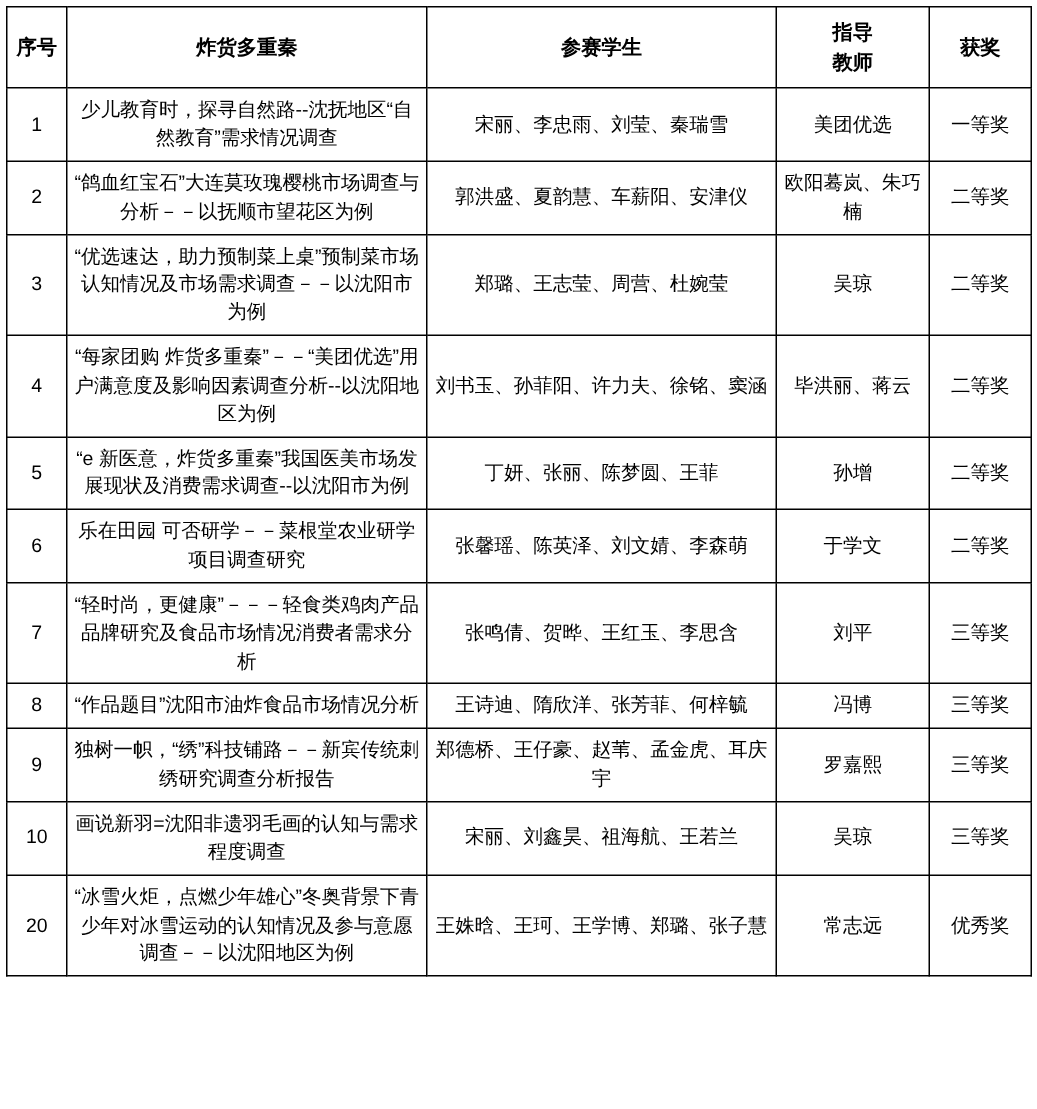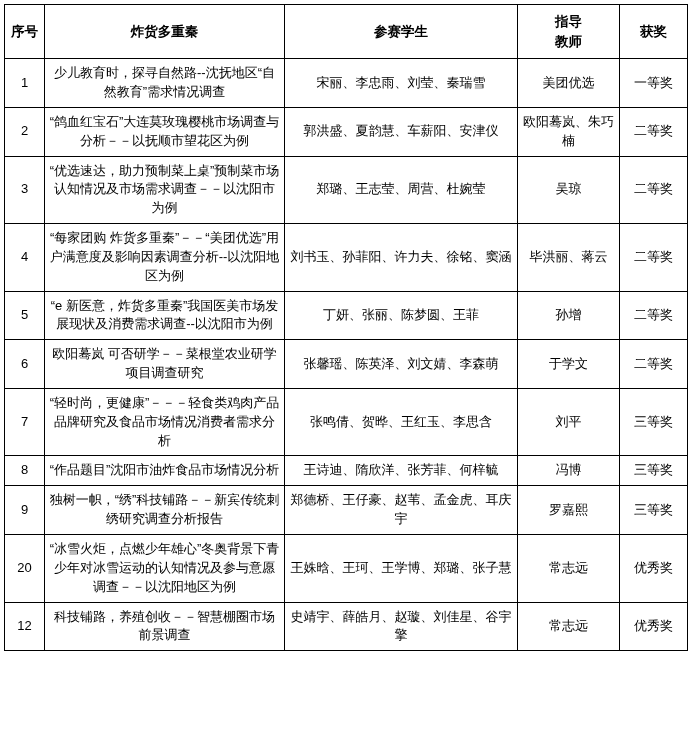--- a/index.html
+++ b/index.html
@@ -124,21 +124,21 @@
       </tr>
       <tr>
         <td class="cell-no">5</td>
         <td class="cell-title">“e 新医意，炸货多重秦”我国医美市场发展现状及消费需求调查--以沈阳市为例</td>
         <td class="cell-students">丁妍、张丽、陈梦圆、王菲</td>
         <td class="cell-teacher">孙增</td>
         <td class="cell-award">二等奖</td>
       </tr>
       <tr>
         <td class="cell-no">6</td>
-        <td class="cell-title">欧阳蓦岚 可否研学－－菜根堂农业研学项目调查研究</td>
+        <td class="cell-title">乐在田园 可否研学－－菜根堂农业研学项目调查研究</td>
         <td class="cell-students">张馨瑶、陈英泽、刘文婧、李森萌</td>
         <td class="cell-teacher">于学文</td>
         <td class="cell-award">二等奖</td>
       </tr>
       <tr>
         <td class="cell-no">7</td>
         <td class="cell-title">“轻时尚，更健康”－－－轻食类鸡肉产品品牌研究及食品市场情况消费者需求分析</td>
         <td class="cell-students">张鸣倩、贺晔、王红玉、李思含</td>
         <td class="cell-teacher">刘平</td>
         <td class="cell-award">三等奖</td>
@@ -151,28 +151,28 @@
         <td class="cell-award">三等奖</td>
       </tr>
       <tr>
         <td class="cell-no">9</td>
         <td class="cell-title">独树一帜，“绣”科技铺路－－新宾传统刺绣研究调查分析报告</td>
         <td class="cell-students">郑德桥、王仔豪、赵苇、孟金虎、耳庆宇</td>
         <td class="cell-teacher">罗嘉熙</td>
         <td class="cell-award">三等奖</td>
       </tr>
       <tr>
+        <td class="cell-no">10</td>
+        <td class="cell-title">画说新羽=沈阳非遗羽毛画的认知与需求程度调查</td>
+        <td class="cell-students">宋丽、刘鑫昊、祖海航、王若兰</td>
+        <td class="cell-teacher">吴琼</td>
+        <td class="cell-award">三等奖</td>
+      </tr>
+      <tr>
         <td class="cell-no">20</td>
         <td class="cell-title">“冰雪火炬，点燃少年雄心”冬奥背景下青少年对冰雪运动的认知情况及参与意愿调查－－以沈阳地区为例</td>
         <td class="cell-students">王姝晗、王珂、王学博、郑璐、张子慧</td>
-        <td class="cell-teacher">常志远</td>
-        <td class="cell-award">优秀奖</td>
-      </tr>
-      <tr>
-        <td class="cell-no">12</td>
-        <td class="cell-title">科技铺路，养殖创收－－智慧棚圈市场前景调查</td>
-        <td class="cell-students">史靖宇、薛皓月、赵璇、刘佳星、谷宇擎</td>
         <td class="cell-teacher">常志远</td>
         <td class="cell-award">优秀奖</td>
       </tr>
     </tbody>
   </table>
 </div>
 
 </body></html>

